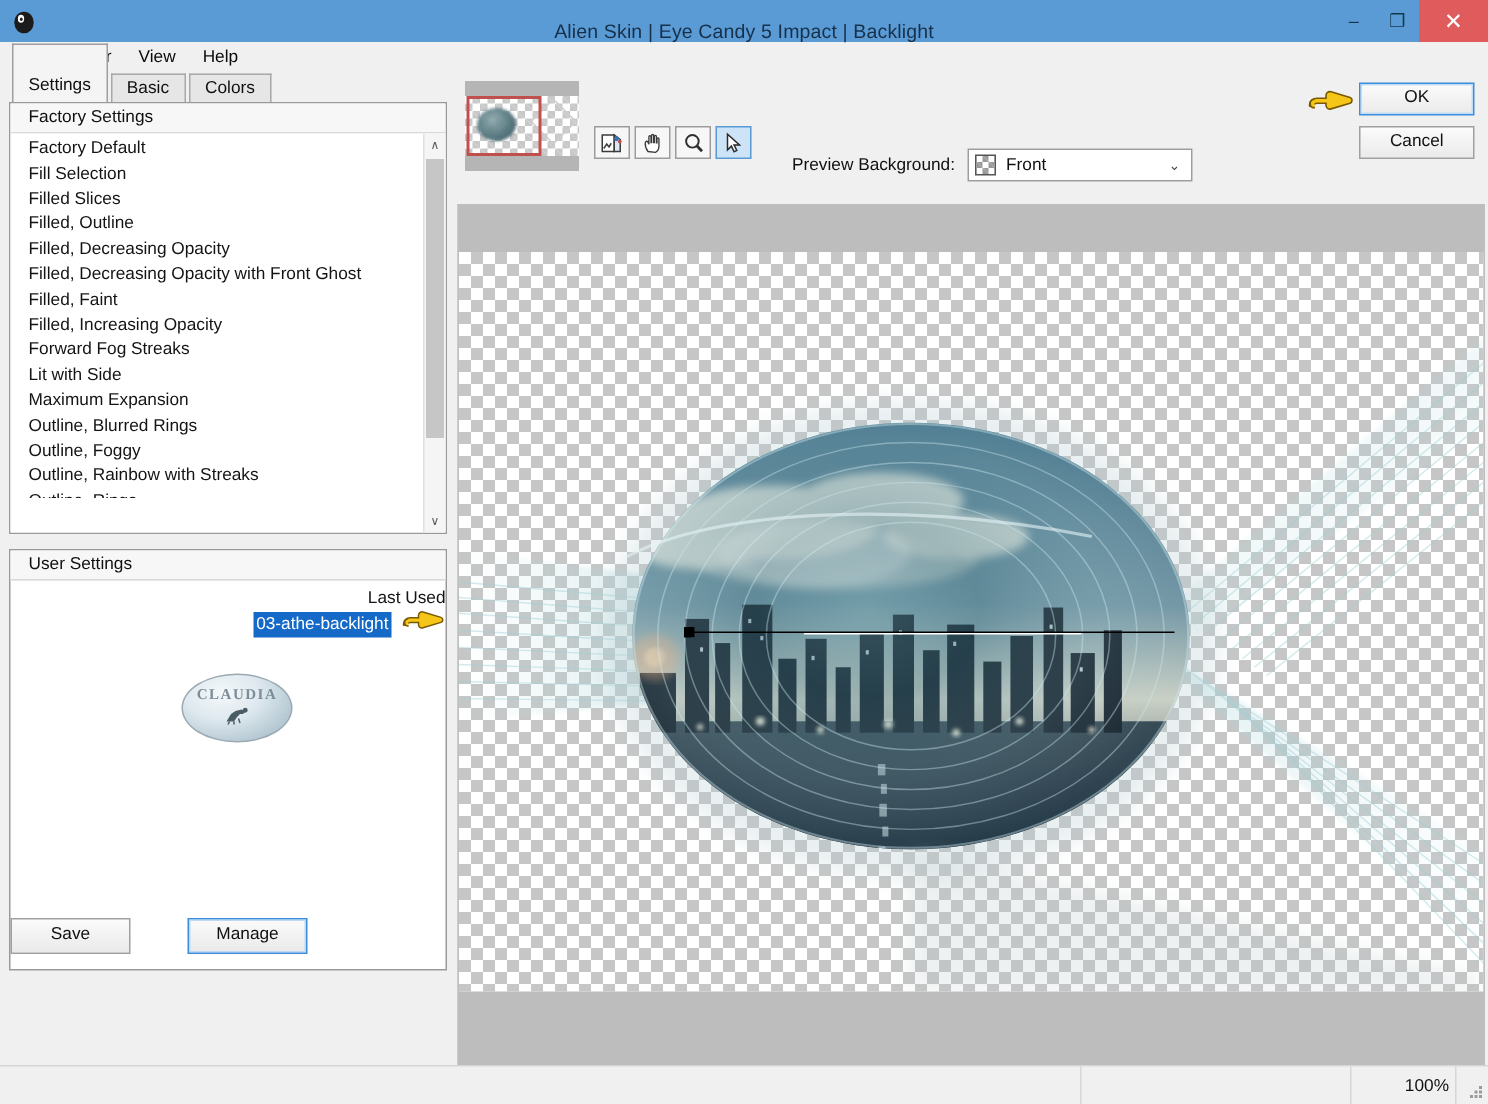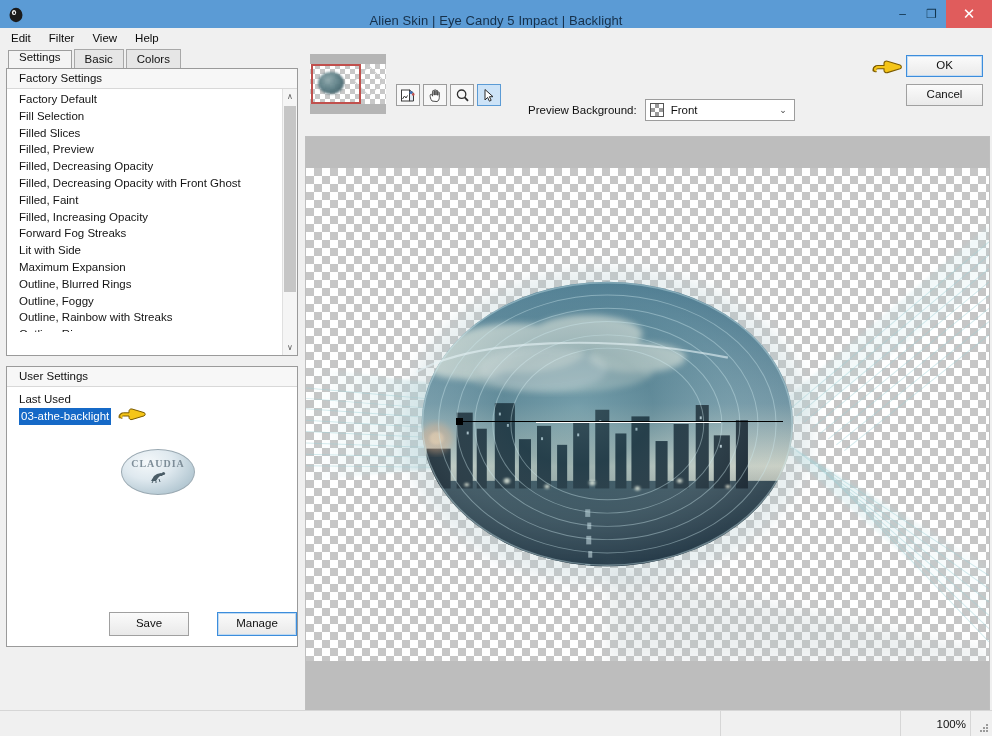--- a/index.html
+++ b/index.html
@@ -79,21 +79,21 @@
   .tab {
     font-size: 11.5px;
     padding: 3px 10px 3px 10px;
     border: 1px solid #a8a8a8;
     border-bottom: none;
     background: #e6e6e6;
     margin-right: 2px;
     line-height: 13px;
     position: relative; top: 1px;
   }
-  .tab.active { background: #f4f4f4; padding-top: 0; padding-bottom: 4px; top: 0px; border-color:#9e9e9e; z-index:2;}
+  .tab.active { background: #f4f4f4; padding-top: 21px; padding-bottom: 4px; top: 0px; border-color:#9e9e9e; z-index:2;}
 
   .panelbox {
     border: 1px solid #9a9a9a;
     background: #ffffff;
     position: relative;
   }
   .factorybox { height: 288px; display: flex; flex-direction: column; }
   .panel-header {
     background: #f7f7f7;
     border-bottom: 1px solid #d8d8d8;
@@ -114,38 +114,38 @@
   }
   .sb-arrow { height: 15px; display: flex; align-items: center; justify-content: center; color: #5a5a5a; font-size: 8px; flex: none;}
   .sb-track { flex: 1 1 auto; position: relative; }
   .sb-thumb { position: absolute; left: 1px; right: 1px; top: 2px; height: 186px; background: #c6c6c6; }
 
   
   .userbox { margin-top: 10px; height: 281px; display: flex; flex-direction: column; }
   .user-list { flex: 1 1 auto; padding: 4px 0 0 12px; position: relative; }
   .user-item { font-size: 11.5px; line-height: 16.5px; color: #141414; display: inline-block; }
   .user-item.selected { background: #1569c7; color: #ffffff; padding: 0 2px; }
-  .row-sel { display: flex; align-items: center; height: 17px; }
+  .row-sel { display: flex; align-items: center; height: 17px; justify-content: flex-end; }
 
   .claudia-wrap { display: flex; justify-content: center; margin-top: 24px; }
   .claudia {
     width: 74px; height: 46px; border-radius: 50%;
     background: radial-gradient(ellipse at 36% 28%, #f4f8fa 0%, #dfe9ef 38%, #b9ccd6 72%, #9fb5c2 100%);
     border: 1px solid #9aa9b2;
     display: flex; flex-direction: column; align-items: center; justify-content: center;
     position: relative; overflow: hidden;
   }
   .claudia .cname {
     font-family: "Liberation Serif", serif;
     font-size: 10px; letter-spacing: 1px; color: #7d8d98;
     font-weight: bold; line-height: 10px;
   }
   .claudia .cmark { font-size: 9px; color: #5e7280; line-height: 10px; margin-top: 1px;}
 
-  .btnrow { display: flex; justify-content: flex-end; gap: 28px; padding: 6px 0 10px 0; }
+  .btnrow { display: flex; justify-content: flex-start; gap: 38px; padding: 6px 0 10px 0; }
   .btn {
     font-size: 11.5px;
     min-width: 80px;
     padding: 4px 14px 5px 14px;
     border: 1px solid #a0a0a0;
     background: linear-gradient(#fbfbfb,#e9e9e9);
     text-align: center;
     line-height: 13px;
   }
   .btn.focus { border: 1px solid #3c8ddc; box-shadow: 0 0 0 1px #bdd9f2 inset; }
@@ -284,21 +284,21 @@
         <div class="tab">Colors</div>
       </div>
 
       <div class="panelbox factorybox">
         <div class="panel-header">Factory Settings</div>
         <div class="list-area">
           <div class="list-inner">
             <div class="list-item">Factory Default</div>
             <div class="list-item">Fill Selection</div>
             <div class="list-item">Filled Slices</div>
-            <div class="list-item">Filled, Preview</div>
+            <div class="list-item">Filled, Outline</div>
             <div class="list-item">Filled, Decreasing Opacity</div>
             <div class="list-item">Filled, Decreasing Opacity with Front Ghost</div>
             <div class="list-item">Filled, Faint</div>
             <div class="list-item">Filled, Increasing Opacity</div>
             <div class="list-item">Forward Fog Streaks</div>
             <div class="list-item">Lit with Side</div>
             <div class="list-item">Maximum Expansion</div>
             <div class="list-item">Outline, Blurred Rings</div>
             <div class="list-item">Outline, Foggy</div>
             <div class="list-item">Outline, Rainbow with Streaks</div>

